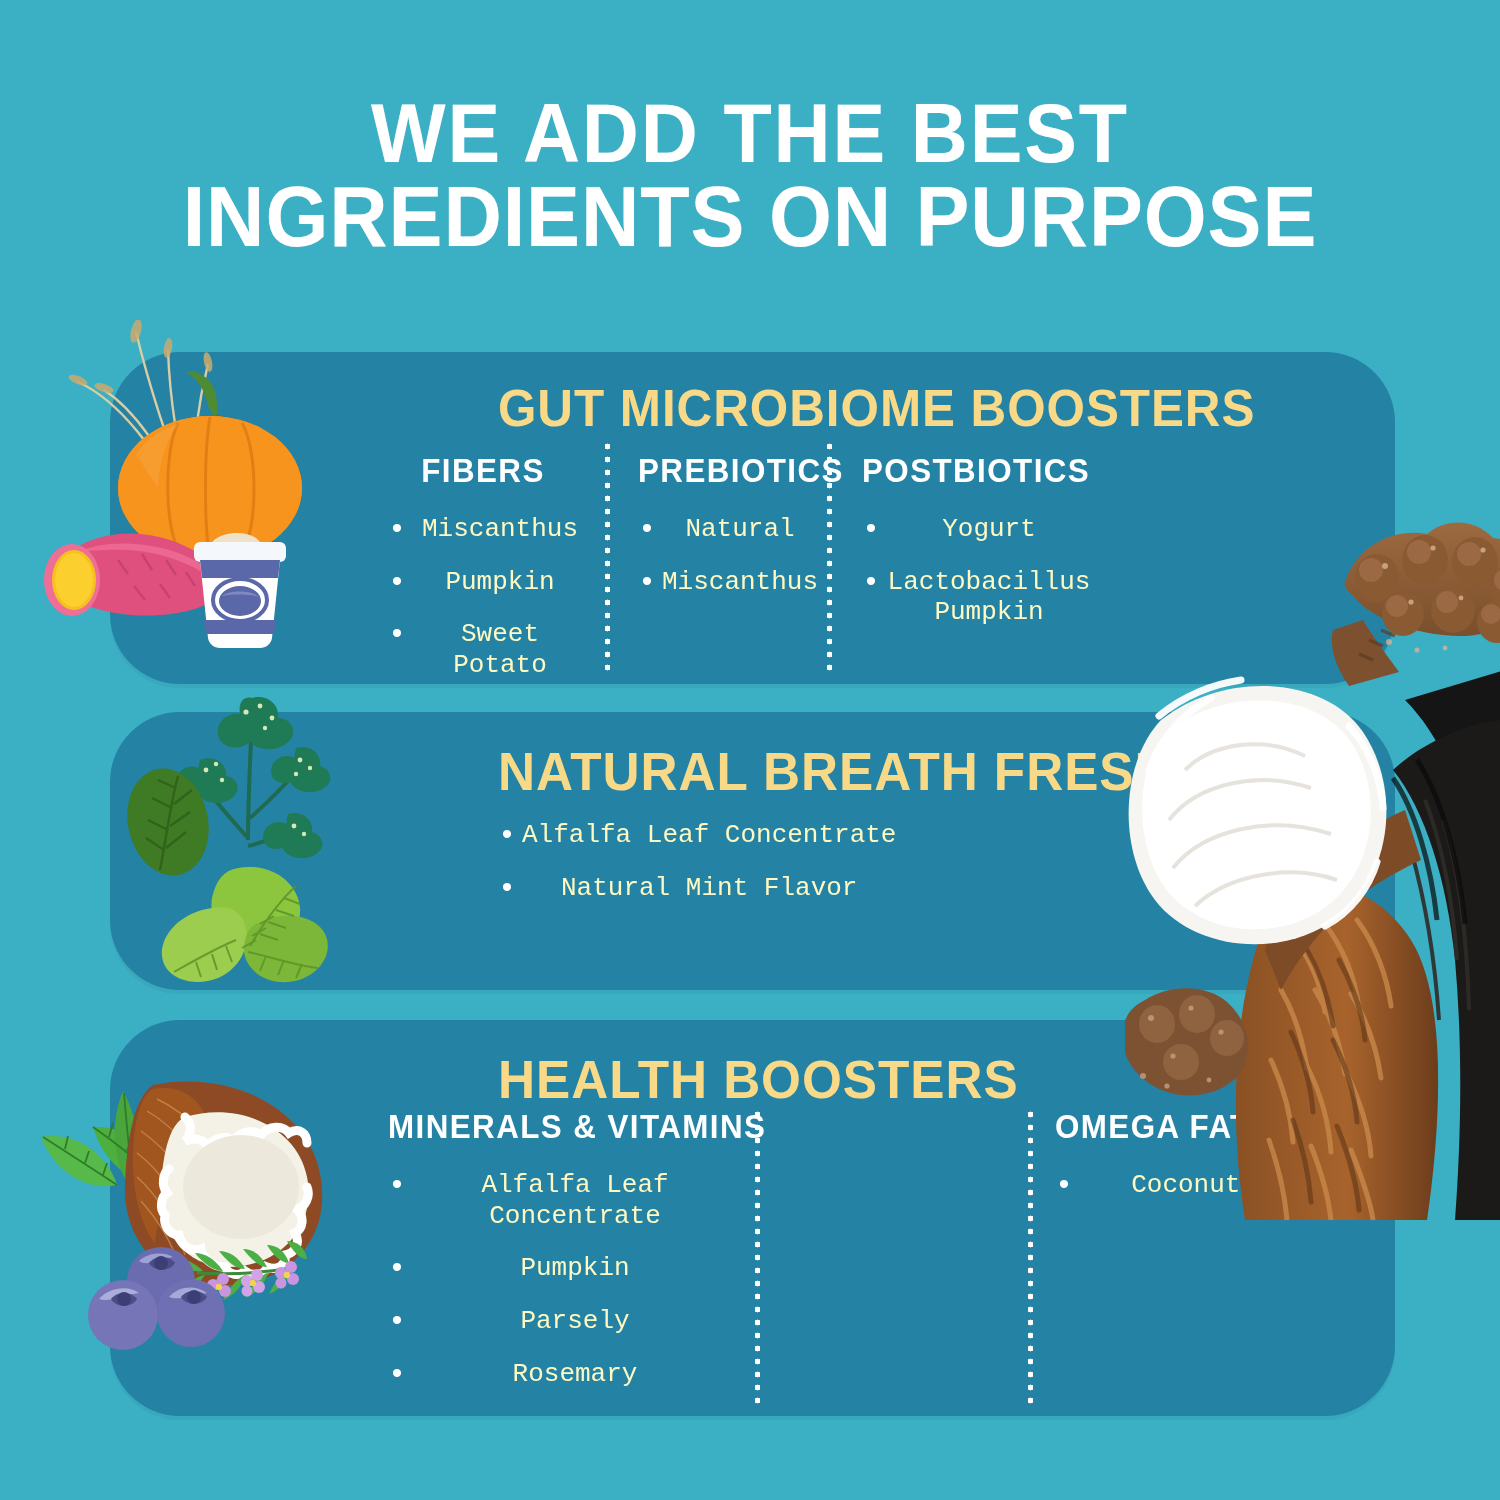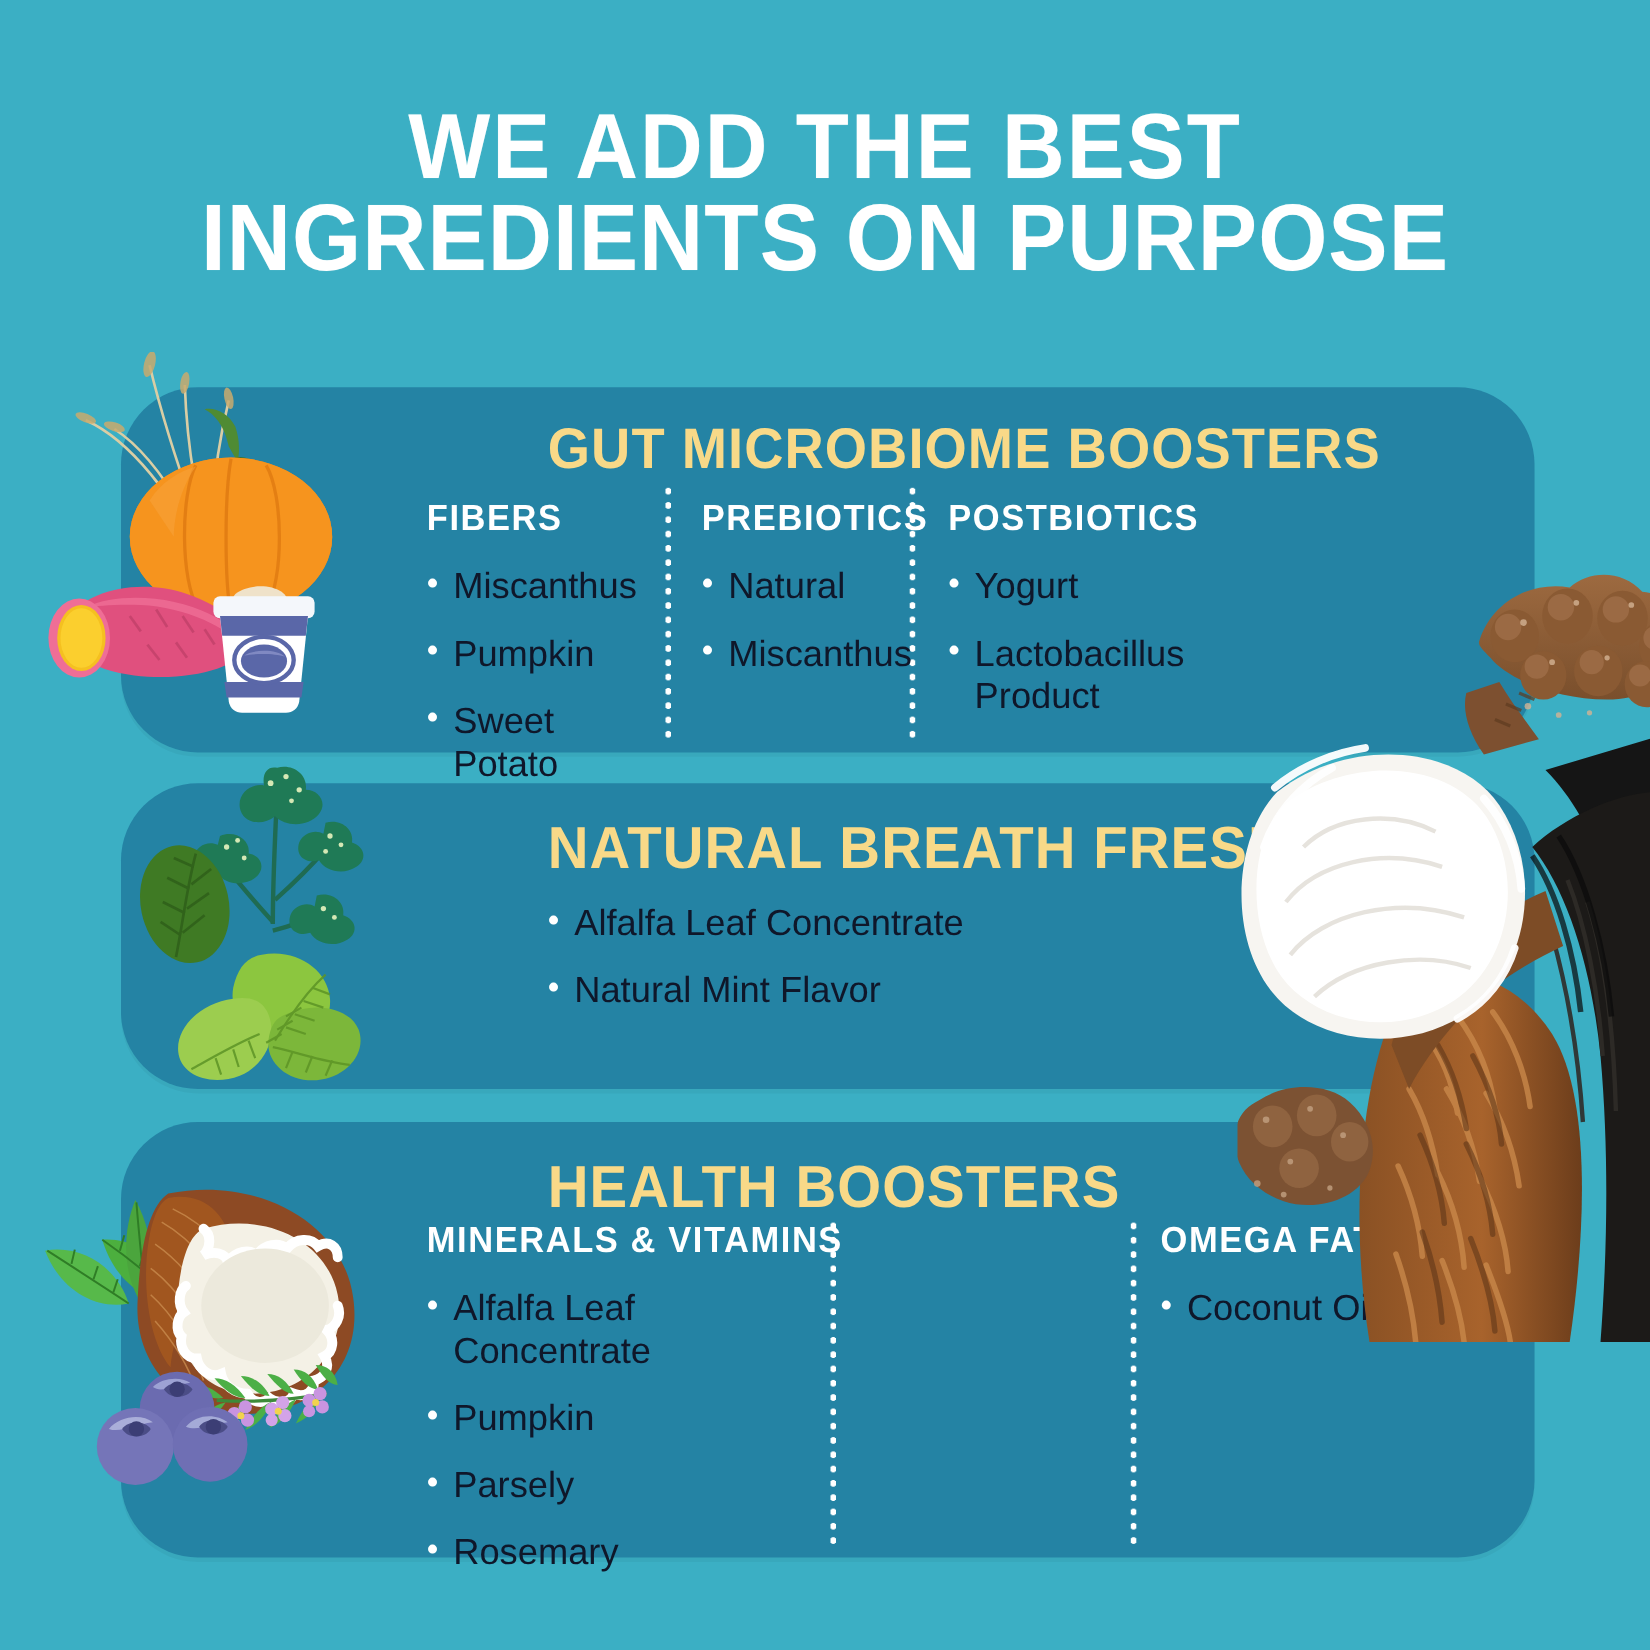--- a/index.html
+++ b/index.html
@@ -26,20 +26,21 @@
     text-shadow:0 0 1px rgba(255,255,255,.4);
   }
   .headline .l2{ display:block; font-size:86px; letter-spacing:1px;}
 
   
   .card{
     position:absolute;
     background:#2483a4;
     border-radius:70px;
     box-shadow:0 4px 0 rgba(0,0,0,0.04);
+    text-align:center;
   }
   #card-gut   { left:110px; top:352px;  width:1285px; height:332px; }
   #card-breath{ left:110px; top:712px;  width:1285px; height:278px; }
   #card-health{ left:110px; top:1020px; width:1285px; height:396px; }
 
   .card-inner{ position:absolute; left:0; top:0; right:0; bottom:0; }
 
   .card-title{
     position:absolute;
     color:#f8d988;
@@ -68,27 +69,28 @@
     font-size:33px;
     letter-spacing:1.5px;
     transform:scaleX(0.95);
     transform-origin:left center;
     white-space:nowrap;
     margin-bottom:24px;
   }
 
   ul.items{ list-style:none; }
   ul.items li{
-    color:#0f172a;
-    font-size:33px;
+    color:#fef9c3;
+    font-size:26px;
     line-height:1.18;
     margin-bottom:22px;
     position:relative;
     padding-left:24px;
     max-width:100%;
+    font-family:Liberation Mono, monospace;
   }
   ul.items li::before{
     content:"•";
     position:absolute;
     left:0; top:-1px;
     font-size:30px;
     color:#ffffff;
   }
 
   
@@ -143,21 +145,21 @@
         <ul class="items">
           <li>Natural</li>
           <li>Miscanthus</li>
         </ul>
       </div>
 
       <div class="col" style="left:752px; width:230px;">
         <div class="col-head">POSTBIOTICS</div>
         <ul class="items">
           <li>Yogurt</li>
-          <li>Lactobacillus Product</li>
+          <li>Lactobacillus Pumpkin</li>
         </ul>
       </div>
     </div>
   </div>
 </div>
 
 <div class="card" id="card-breath" style="background: rgb(36, 131, 164);">
   <div class="card-inner">
     <div class="card-title" style="color: rgb(248, 217, 136);">NATURAL BREATH FRESHENERS</div>
     <ul class="items wide-list">

